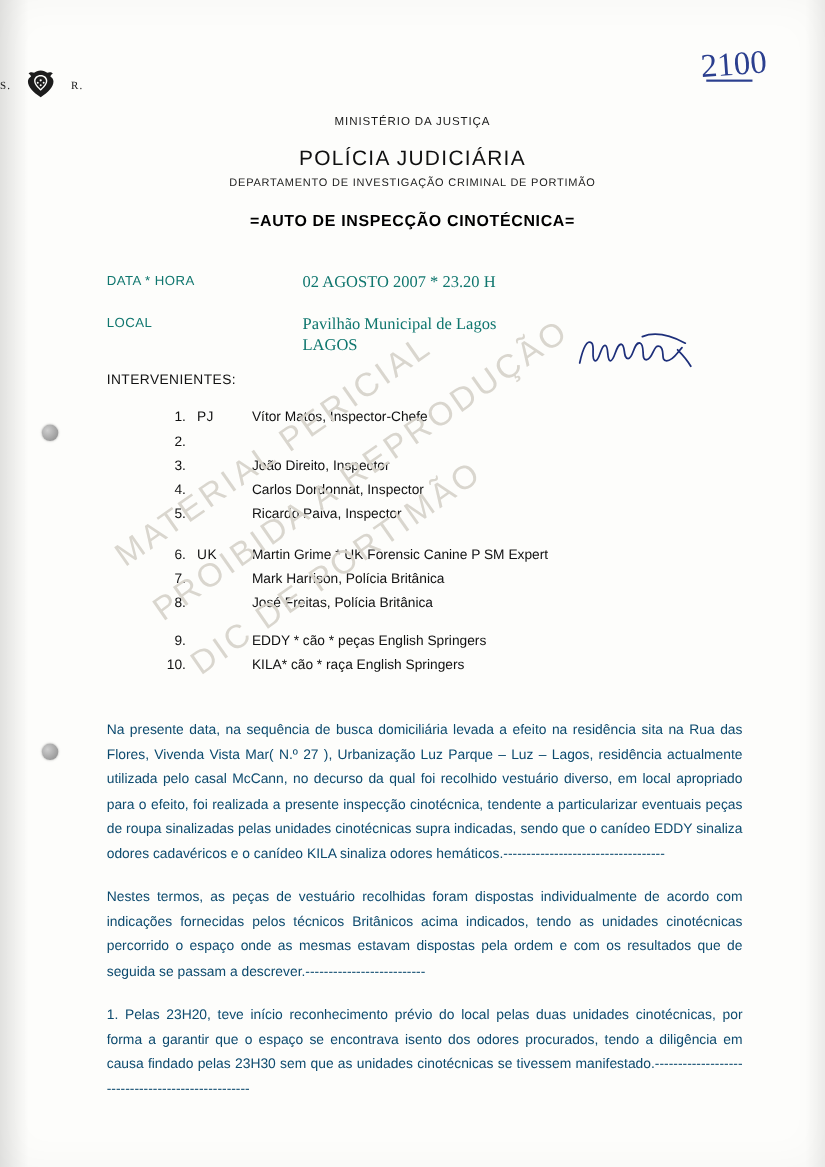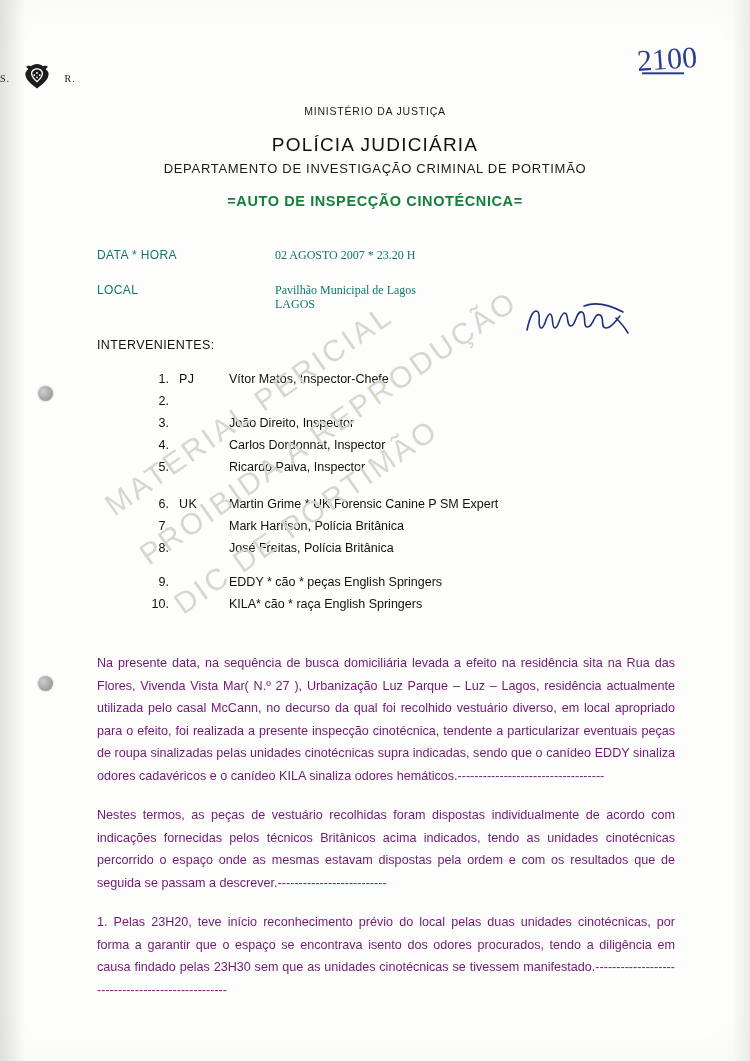--- a/index.html
+++ b/index.html
@@ -89,34 +89,34 @@
     font-size: 19px;
     letter-spacing: 1.2px;
     color: #101010;
   }
   .departamento {
     position: absolute;
     top: 161px;
     width: 100%;
     text-align: center;
     font-family: "Liberation Sans", sans-serif;
-    font-size: 13px;
+    font-size: 10px;
     letter-spacing: 0.7px;
     color: #1a1a1a;
   }
   .auto-title {
     position: absolute;
     top: 193px;
     width: 100%;
     text-align: center;
     font-family: "Liberation Sans", sans-serif;
     font-weight: bold;
     font-size: 14.5px;
     letter-spacing: 0.6px;
-    color: #15803d;
+    color: #000000;
   }
 
   
   .meta {
     position: absolute;
     left: 97px;
     top: 248px;
     width: 580px;
     font-family: "Liberation Sans", sans-serif;
     font-size: 12px;
@@ -125,21 +125,21 @@
   .meta-row {
     display: flex;
     margin-bottom: 20px;
   }
   .meta-label {
     width: 178px;
     letter-spacing: 0.4px;
   }
   .meta-value {
     font-family: "Liberation Serif", serif;
-    font-size: 12px;
+    font-size: 15px;
     line-height: 1.22;
   }
   .intervenientes {
     position: absolute;
     left: 97px;
     top: 338px;
     font-family: "Liberation Sans", sans-serif;
     font-size: 12.5px;
     letter-spacing: 0.4px;
     color: #111;
@@ -178,21 +178,21 @@
   
   .body-text {
     position: absolute;
     left: 97px;
     top: 652px;
     width: 578px;
     font-family: "Liberation Sans", sans-serif;
     font-size: 12.6px;
     line-height: 22.5px;
     text-align: justify;
-    color: #701a75;
+    color: #0c4a6e;
   }
   .body-text p {
     margin: 0 0 17px 0;
   }
 
   
   .hw-number {
     position: absolute;
     top: 42px;
     left: 637px;

